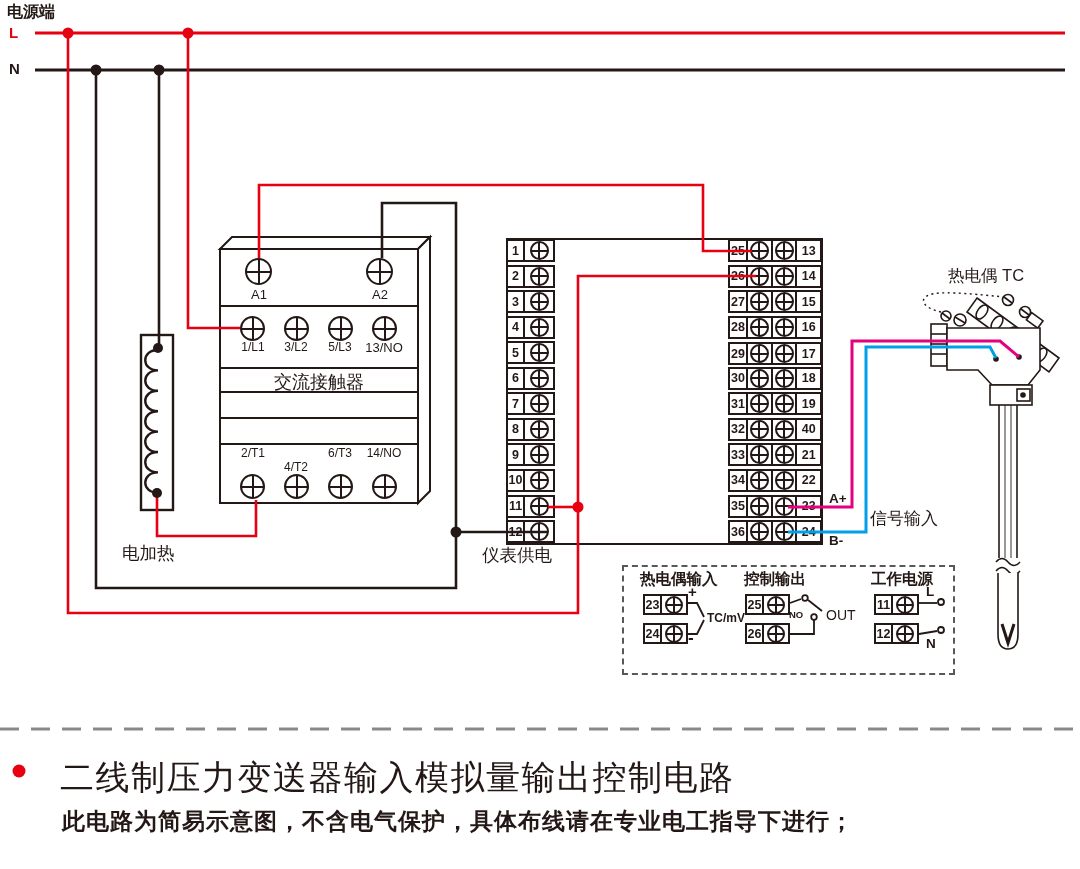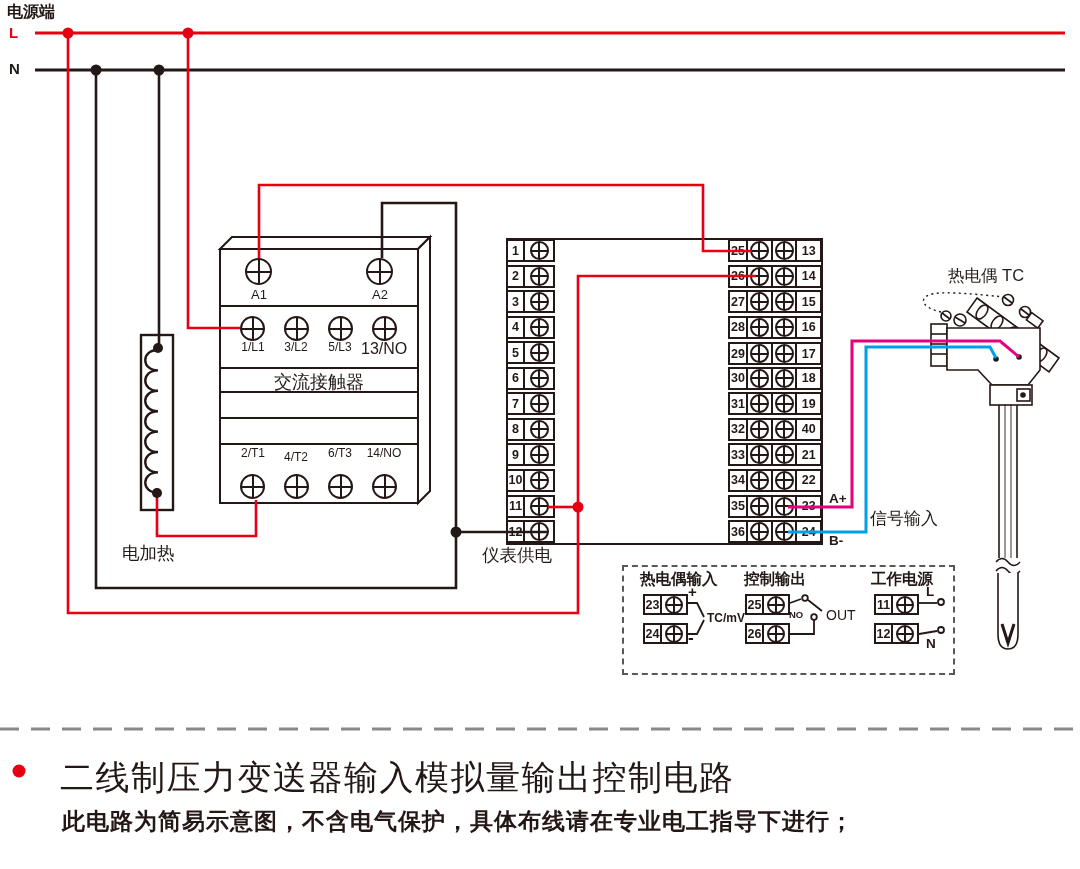--- a/index.html
+++ b/index.html
@@ -352,24 +352,24 @@
 
   <div class="lbl" style="left:7px;top:2px;font-size:16px;font-weight:600">电源端</div>
   <div class="lbl" style="left:9px;top:24px;font-size:15px;font-weight:bold;color:#e60012">L</div>
   <div class="lbl" style="left:9px;top:60px;font-size:15px;font-weight:bold">N</div>
 
   <div class="lbl" style="left:244px;top:287px;width:30px;text-align:center;font-size:13px">A1</div>
   <div class="lbl" style="left:365px;top:287px;width:30px;text-align:center;font-size:13px">A2</div>
   <div class="lbl" style="left:230px;top:340px;width:46px;text-align:center;font-size:12px">1/L1</div>
   <div class="lbl" style="left:273px;top:340px;width:46px;text-align:center;font-size:12px">3/L2</div>
   <div class="lbl" style="left:317px;top:340px;width:46px;text-align:center;font-size:12px">5/L3</div>
-  <div class="lbl" style="left:361px;top:340px;width:46px;text-align:center;font-size:16px">13/NO</div>
+  <div class="lbl" style="left:361px;top:340px;width:46px;text-align:center;font-size:13px">13/NO</div>
   <div class="lbl" style="left:220px;top:370px;width:198px;text-align:center;font-size:18px;font-weight:500">交流接触器</div>
   <div class="lbl" style="left:230px;top:446px;width:46px;text-align:center;font-size:12px">2/T1</div>
-  <div class="lbl" style="left:273px;top:450px;width:46px;text-align:center;font-size:12px">4/T2</div>
+  <div class="lbl" style="left:273px;top:460px;width:46px;text-align:center;font-size:12px">4/T2</div>
   <div class="lbl" style="left:317px;top:446px;width:46px;text-align:center;font-size:12px">6/T3</div>
   <div class="lbl" style="left:361px;top:446px;width:46px;text-align:center;font-size:12px">14/NO</div>
 
   <div class="lbl" style="left:122px;top:541px;font-size:17.5px;font-weight:500">电加热</div>
   <div class="lbl" style="left:482px;top:543px;font-size:17.5px;font-weight:500">仪表供电</div>
   <div class="lbl" style="left:948px;top:265px;font-size:16.5px;font-weight:500">热电偶 TC</div>
 
   <div class="lbl" style="left:829px;top:491px;font-size:13.5px;font-weight:bold">A+</div>
   <div class="lbl" style="left:829px;top:533px;font-size:13.5px;font-weight:bold">B-</div>
   <div class="lbl" style="left:870px;top:507px;font-size:17px;font-weight:500">信号输入</div>

